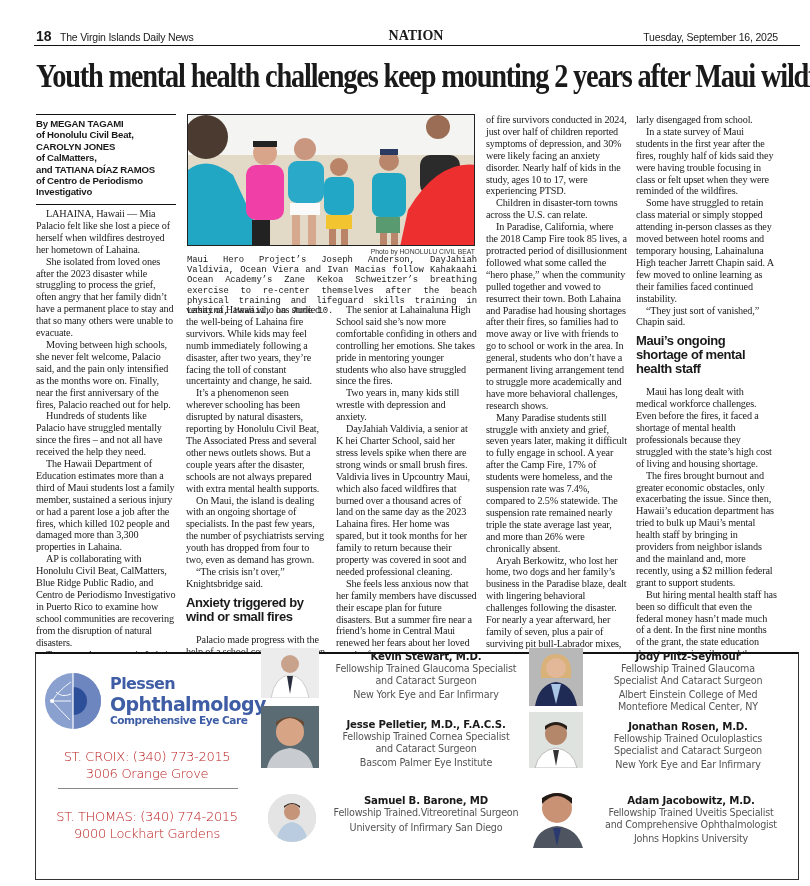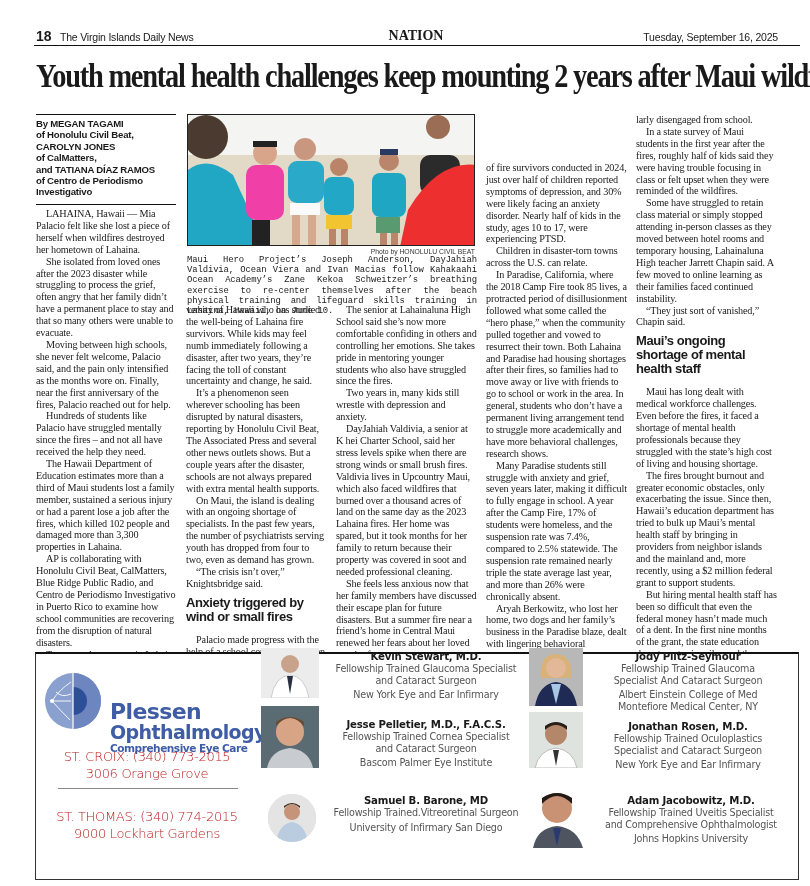--- a/index.html
+++ b/index.html
@@ -26,21 +26,21 @@
   .photo { position: absolute; left: 187px; top: 114px; width: 288px; height: 132px; border: 1px solid #222; overflow: hidden; background: #e9e6df; }
   .photo svg { display: block; }
   .credit { position: absolute; left: 187px; top: 247px; width: 288px; text-align: right; font-family: "Liberation Sans", sans-serif; font-size: 6.8px; line-height: 9px; color: #333; }
   .caption { position: absolute; left: 187px; top: 255px; width: 290px; font-family: Liberation Mono, monospace; font-size: 8.9px; line-height: 10.2px; text-align: justify; letter-spacing: -0.1px; }
 
   .ad { position: absolute; left: 35px; top: 652px; width: 764px; height: 228px; border: 1.5px solid #333; border-top: 2px solid #111; background: #fff; }
   .ad-inner { position: absolute; left: 0; right: 0; bottom: 0; top: 0; }
   .logo { position: absolute; left: 8px; top: 18px; width: 230px; height: 56px; }
   .logo-eye { position: absolute; left: 0; top: 0; width: 58px; height: 58px; }
   .logo-text { position: absolute; left: 66px; top: 2px; font-family: "DejaVu Sans", sans-serif; color: #3e5da5; font-weight: bold; letter-spacing: -0.6px; }
-  .logo-text .l1 { font-size: 22px; line-height: 20px; margin-top: 28px; }
+  .logo-text .l1 { font-size: 16px; line-height: 20px; }
   .logo-text .l2 { font-size: 19px; line-height: 20px; }
   .logo-text .l3 { font-size: 10.6px; line-height: 13px; letter-spacing: -0.5px; }
   .loc { position: absolute; left: 6px; width: 210px; text-align: center; font-family: "DejaVu Sans", sans-serif; color: #b91c1c; font-size: 13px; line-height: 17px; letter-spacing: -0.3px; font-weight: 300; }
   .loc-div { position: absolute; left: 22px; top: 134px; width: 180px; border-top: 1px solid #888; }
 
   .doc { position: absolute; font-family: "DejaVu Sans", sans-serif; text-align: center; color: #555; font-size: 9.6px; line-height: 11.5px; letter-spacing: -0.2px; }
   .doc .name { color: #1a1a1a; font-weight: bold; font-size: 10.2px; line-height: 13px; text-align: center; }
   .doc .inst { margin-top: 3px; }
   .headshot { position: absolute; overflow: hidden; background: #d9d9d9; }
   .headshot.round { border-radius: 50%; }
@@ -132,21 +132,21 @@
 
 <div class="col" style="left:336px; top:304px; width:141px;">
   <p>The senior at Lahainaluna High School said she’s now more comfortable confiding in others and controlling her emotions. She takes pride in mentoring younger students who also have struggled since the fires.</p>
   <p>Two years in, many kids still wrestle with depression and anxiety.</p>
   <p>DayJahiah Valdivia, a senior at K hei Charter School, said her stress levels spike when there are strong winds or small brush fires. Valdivia lives in Upcountry Maui, which also faced wildfires that burned over a thousand acres of land on the same day as the 2023 Lahaina fires. Her home was spared, but it took months for her family to return because their property was covered in soot and needed professional cleaning.</p>
   <p>She feels less anxious now that her family members have discussed their escape plan for future disasters. But a summer fire near a friend’s home in Central Maui renewed her fears about her loved ones’ safety.</p>
   <p>“The anxiety never really wore off,” she said. On windy days, it was especially difficult to concentrate in class or feel safe.</p>
   <p>In a University of Hawaii study</p>
 </div>
 
-<div class="col" style="left:486px; top:114px; width:141px;margin-top:48px;">
+<div class="col" style="left:486px; top:114px; width:141px;">
   <p class="noind">of fire survivors conducted in 2024, just over half of children reported symptoms of depression, and 30% were likely facing an anxiety disorder. Nearly half of kids in the study, ages 10 to 17, were experiencing PTSD.</p>
   <p>Children in disaster-torn towns across the U.S. can relate.</p>
   <p>In Paradise, California, where the 2018 Camp Fire took 85 lives, a protracted period of disillusionment followed what some called the “hero phase,” when the community pulled together and vowed to resurrect their town. Both Lahaina and Paradise had housing shortages after their fires, so families had to move away or live with friends to go to school or work in the area. In general, students who don’t have a permanent living arrangement tend to struggle more academically and have more behavioral challenges, research shows.</p>
   <p>Many Paradise students still struggle with anxiety and grief, seven years later, making it difficult to fully engage in school. A year after the Camp Fire, 17% of students were homeless, and the suspension rate was 7.4%, compared to 2.5% statewide. The suspension rate remained nearly triple the state average last year, and more than 26% were chronically absent.</p>
   <p>Aryah Berkowitz, who lost her home, two dogs and her family’s business in the Paradise blaze, dealt with lingering behavioral challenges following the disaster. For nearly a year afterward, her family of seven, plus a pair of surviving pit bull-Labrador mixes, lived with a friend in nearby Chico, sharing two bedrooms and a bathroom. Berkowitz, then in sixth grade, slept on the couch.</p>
   <p>“I was having to help my family a lot and wasn’t able to handle it,” said Berkowitz , once a high-achieving student who was suspended twice after the fire. “I was holding it inside and took it out on other people. Some days I’d just walk out of class.”</p>
   <p>Back on Maui, many students simi-</p>
 </div>
 
 <div class="col" style="left:636px; top:114px; width:141px;">

